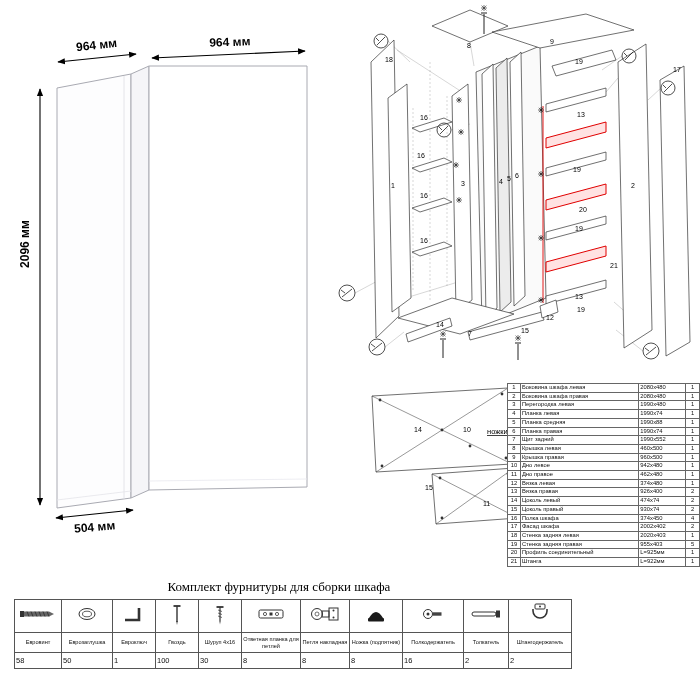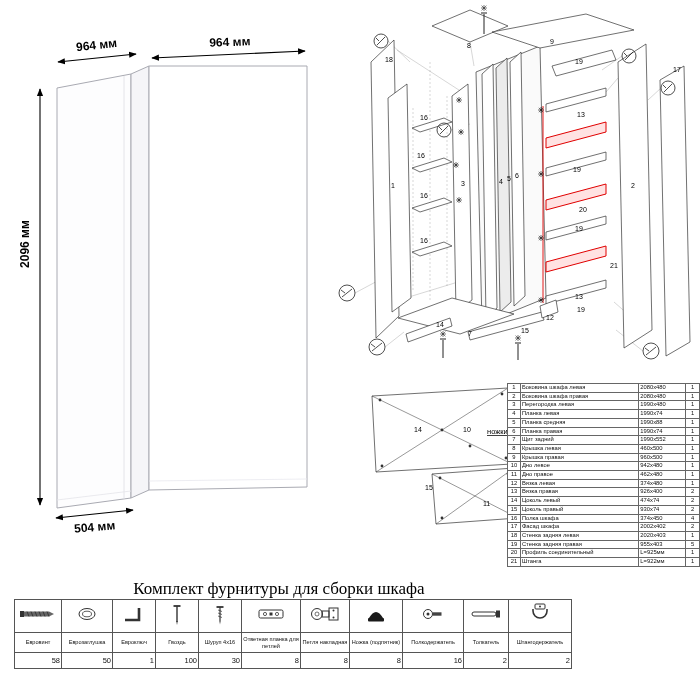--- a/index.html
+++ b/index.html
@@ -11,26 +11,26 @@
   .legs{font-size:7.5px;text-decoration:underline}
   
   #parts{position:absolute;left:507px;top:383px;border-collapse:collapse;background:#fff}
   #parts td{border:0.6px solid #666;font-size:5.8px;line-height:7.7px;height:7.7px;padding:0 1px;white-space:nowrap;color:#111}
   #parts td.c0{width:10px;text-align:center}
   #parts td.c1{width:116px;text-align:left}
   #parts td.c2{width:44px;text-align:left}
   #parts td.c3{width:11px;text-align:center}
   
   #hw-title{position:absolute;left:15px;top:579px;width:528px;text-align:center;
-            font-family:"Liberation Serif",serif;font-size:17px;color:#000}
+            font-family:"Liberation Serif",serif;font-size:13px;color:#000}
   #hw{position:absolute;left:14px;top:599px;border-collapse:collapse;table-layout:fixed;background:#fff}
   #hw td{border:0.7px solid #555;overflow:hidden}
   #hw td.hwi{height:30px;text-align:center;vertical-align:middle}
   #hw td.hwn{font-size:5.6px;line-height:6.5px;text-align:center;vertical-align:middle;height:17px;padding:1px;word-wrap:break-word;color:#111}
-  #hw td.hwq{font-size:7.5px;text-align:right;vertical-align:middle;height:13px;color:#111}
+  #hw td.hwq{font-size:7.5px;text-align:left;vertical-align:middle;height:13px;color:#111}
 </style>
 </head>
 <body>
 
 <div id="stage">
 
   <svg id="scene" width="700" height="578" viewBox="0 0 700 578">
     <defs>
       <marker id="ah" viewBox="0 0 10 10" refX="9" refY="5" markerWidth="7" markerHeight="7" orient="auto-start-reverse">
         <path d="M0,1 L10,5 L0,9 z" fill="#000"></path>

